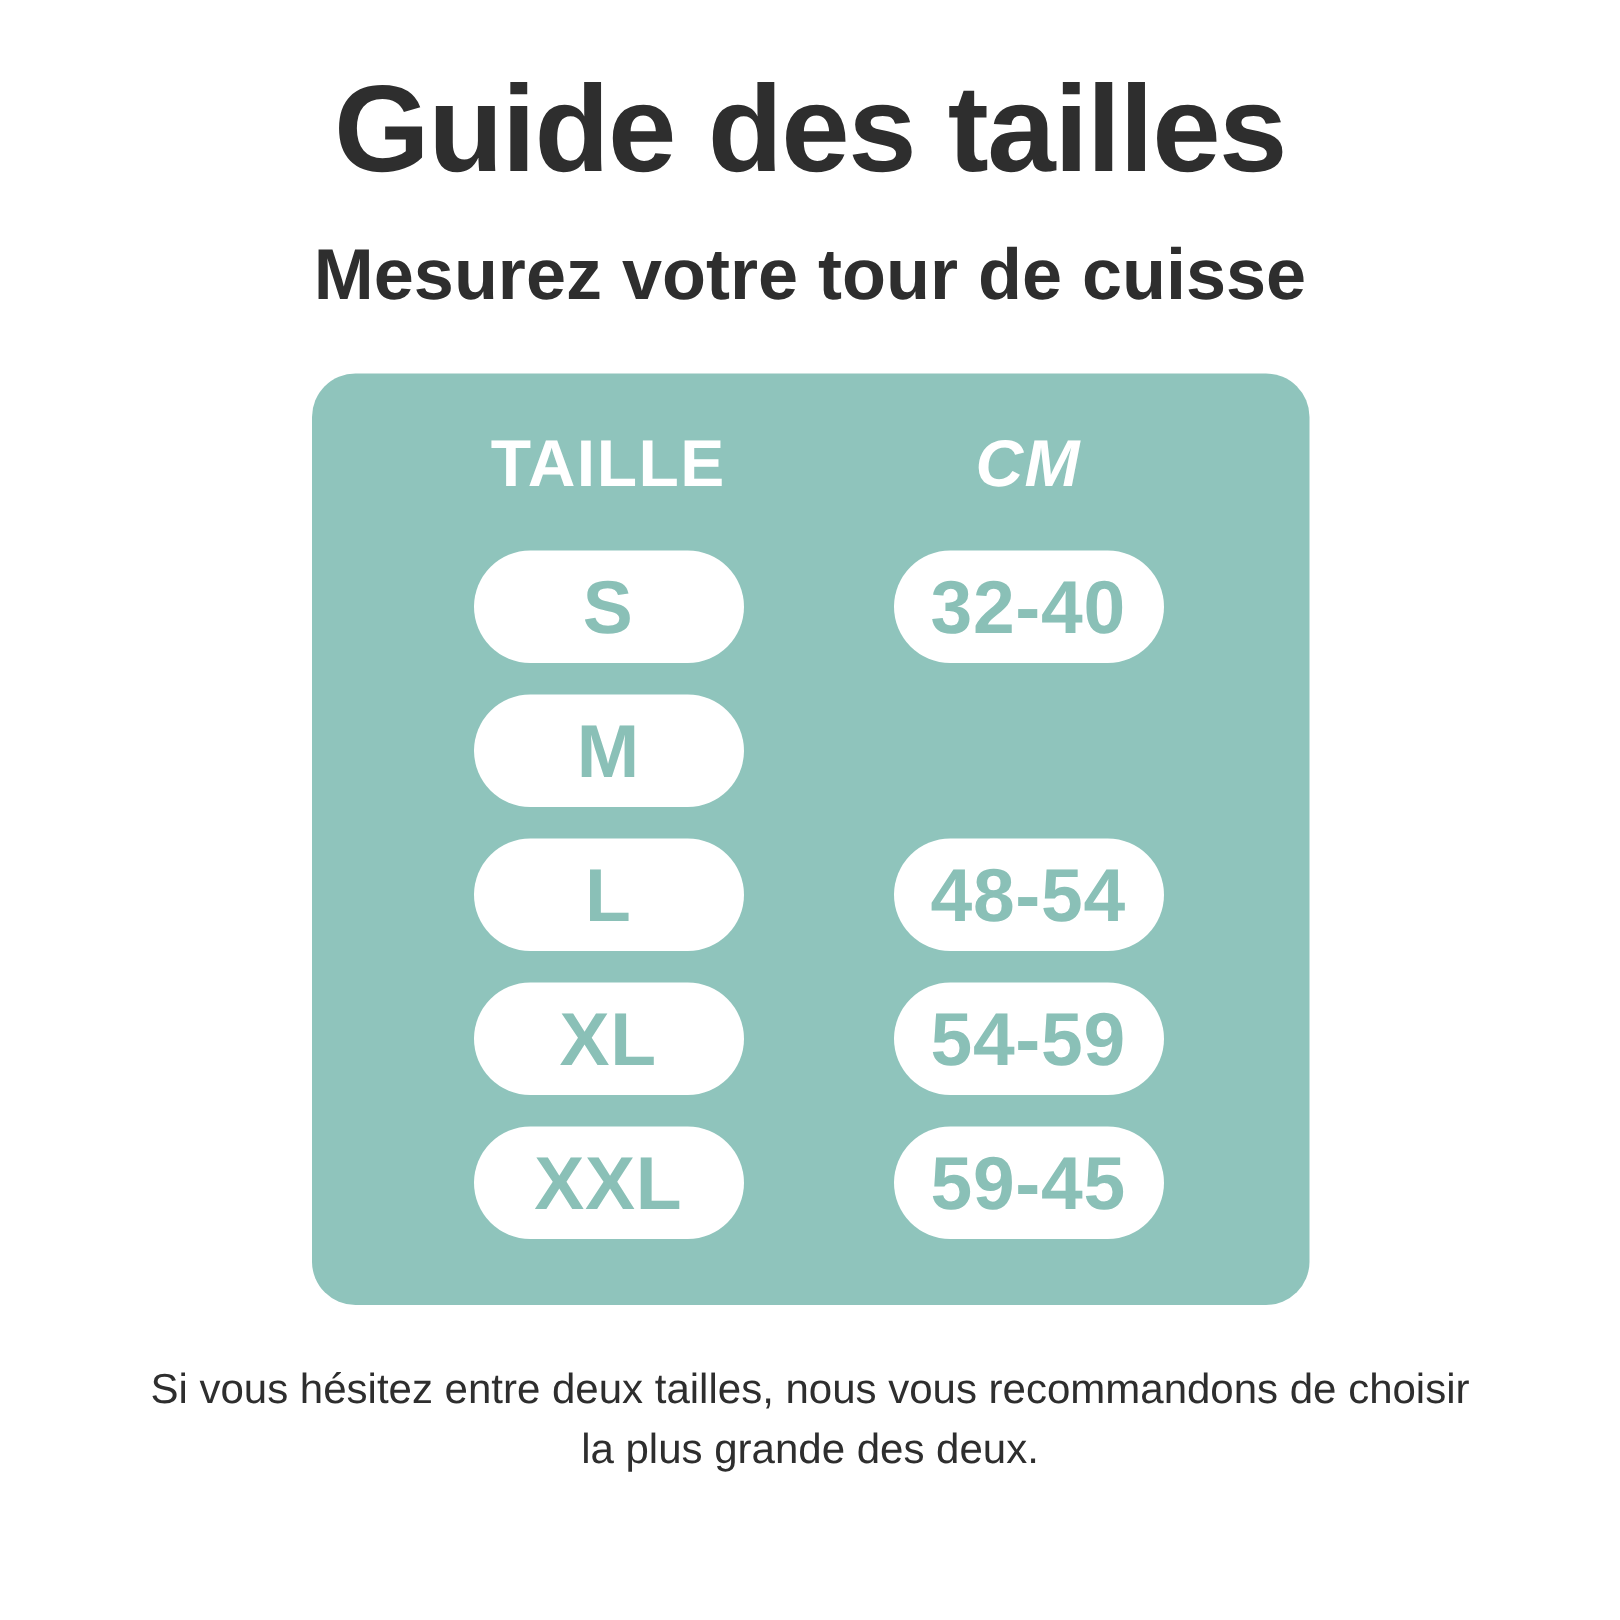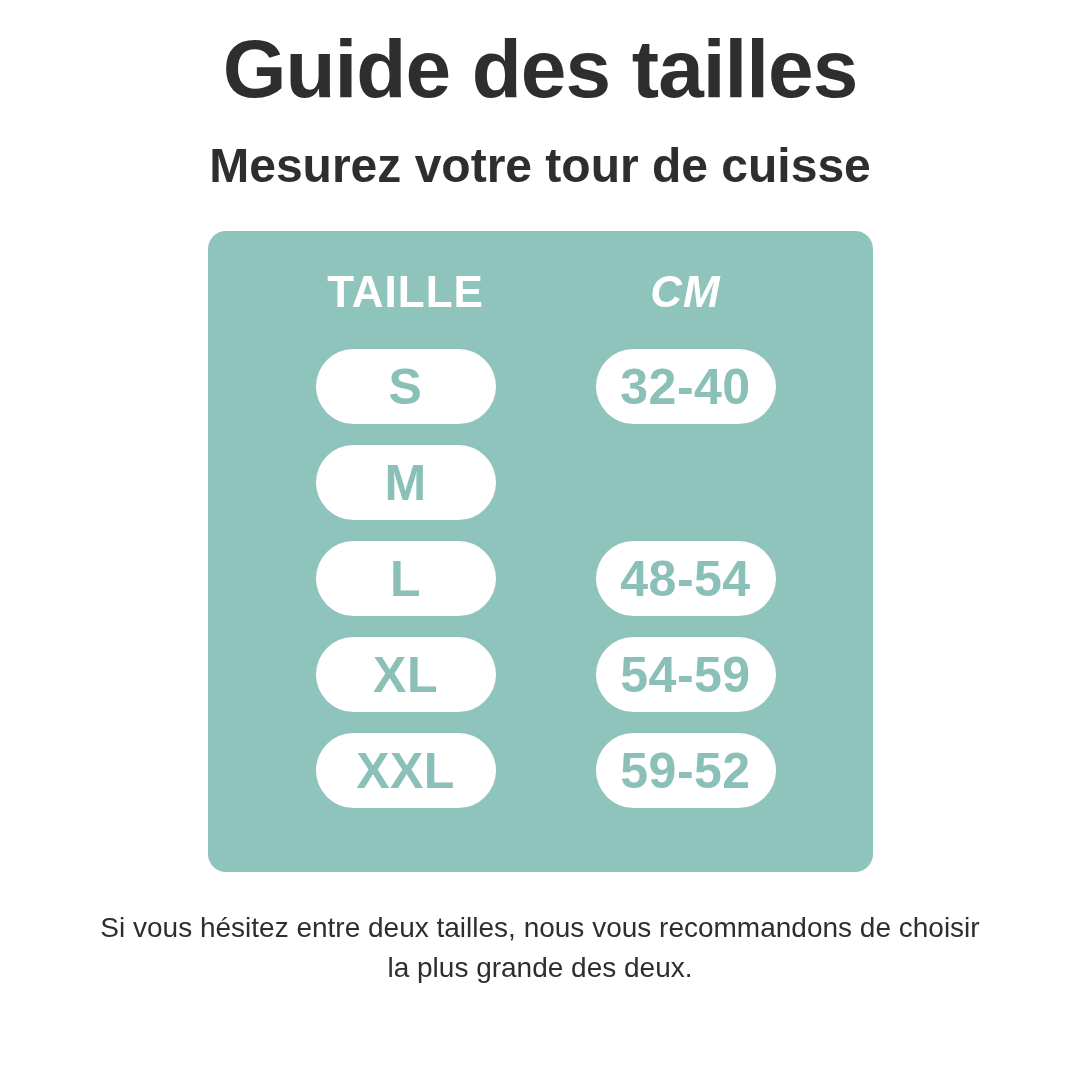--- a/index.html
+++ b/index.html
@@ -12,41 +12,41 @@
   }
   *{margin:0;padding:0;box-sizing:border-box;}
   html,body{width:1080px;height:1080px;}
   body{
     background:var(--page-bg);
     font-family:"Liberation Sans", sans-serif;
     color:var(--text-dark);
     overflow:hidden;
   }
   .title{
-    padding-top:26px;
+    padding-top:44px;
     text-align:center;
     font-size:82px;
     font-weight:800;
     letter-spacing:-1px;
     line-height:1.05;
     color:var(--text-dark);
   }
   .subtitle{
     margin-top:26px;
     text-align:center;
     font-size:48px;
     font-weight:700;
     color:var(--text-dark);
   }
   .panel{
     margin:38px auto 0;
     width:665px;
     background:var(--panel-bg);
-    border-radius:18px;
-    padding:36px 0 64px;
+    border-radius:29px;
+    padding:36px 0 44px;
   }
   .header-row{
     display:flex;
     margin-bottom:32px;
   }
   .col-head{
     width:180px;
     text-align:center;
     color:var(--header-text);
     font-size:44px;
@@ -110,18 +110,18 @@
       <div class="table-row">
         <div class="pill size">L</div>
         <div class="pill cm">48-54</div>
       </div>
       <div class="table-row">
         <div class="pill size">XL</div>
         <div class="pill cm">54-59</div>
       </div>
       <div class="table-row">
         <div class="pill size">XXL</div>
-        <div class="pill cm">59-52</div>
+        <div class="pill cm">59-45</div>
       </div>
     </div>
 </div>
 
 <p class="footer-note">Si vous hésitez entre deux tailles, nous vous recommandons de choisir la plus grande des deux.</p>
 
 </body></html>

